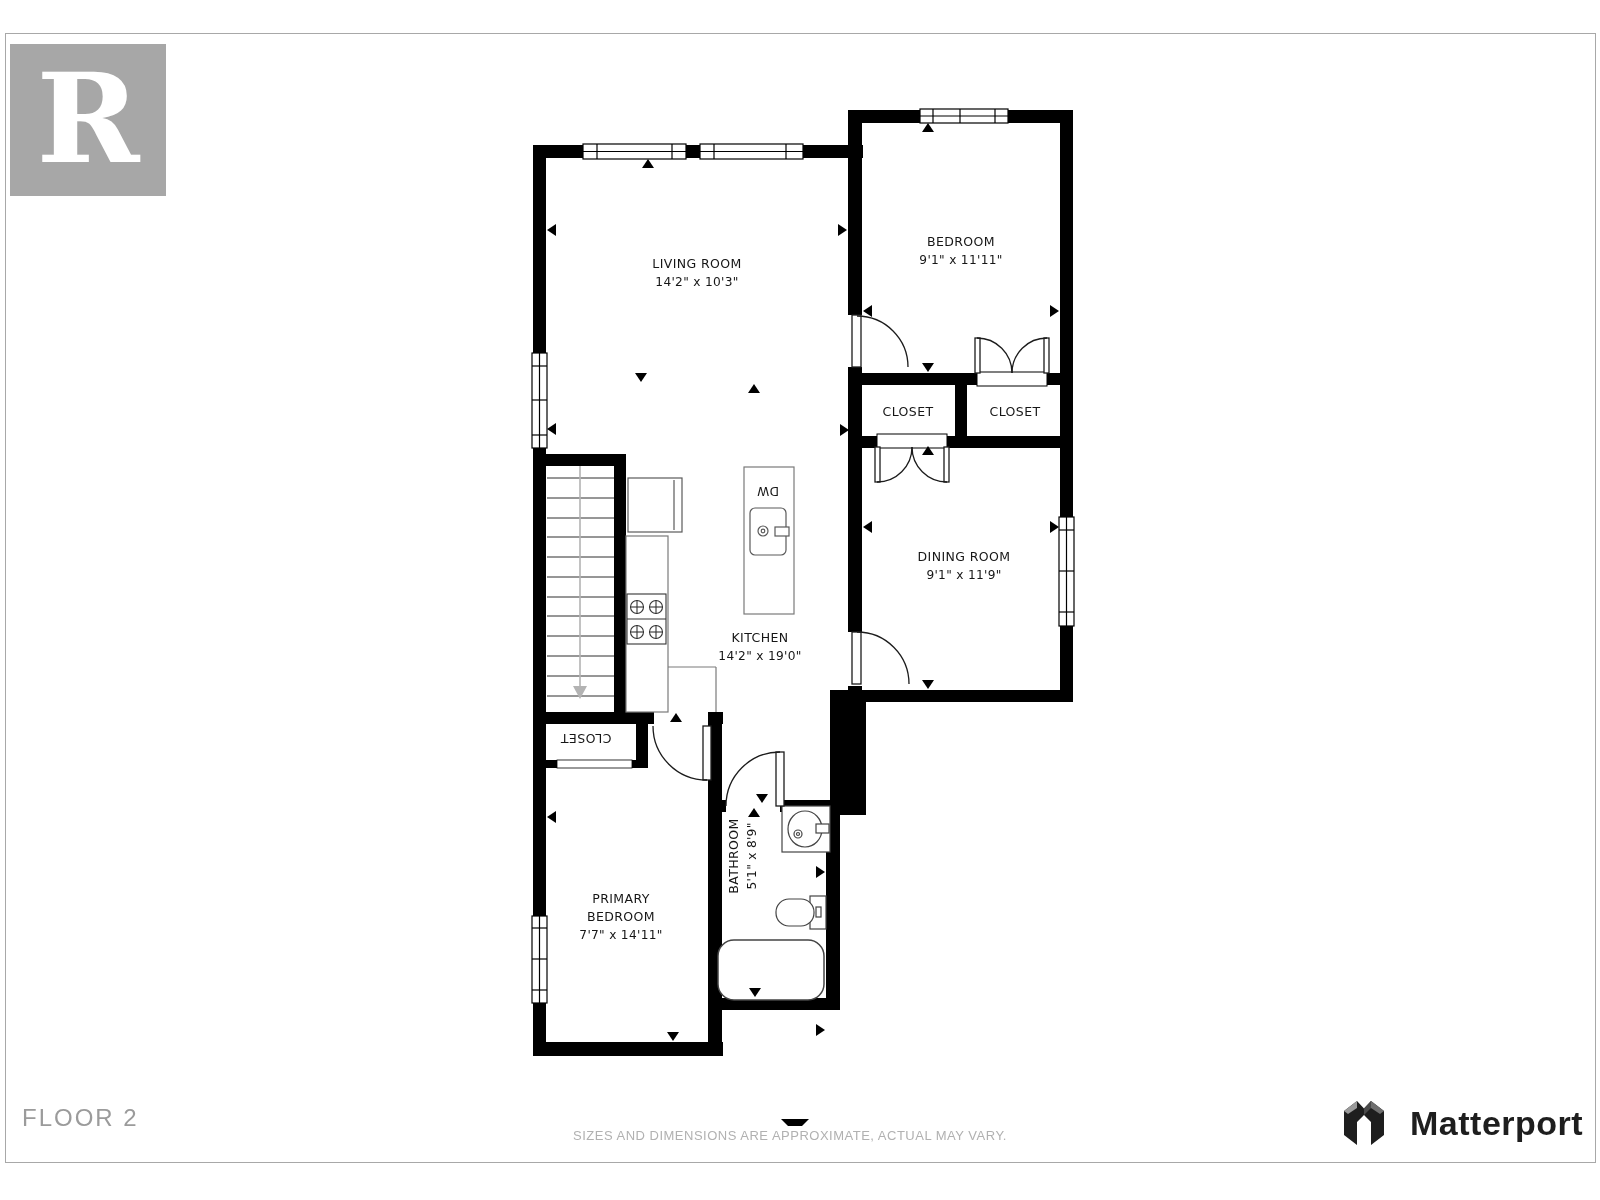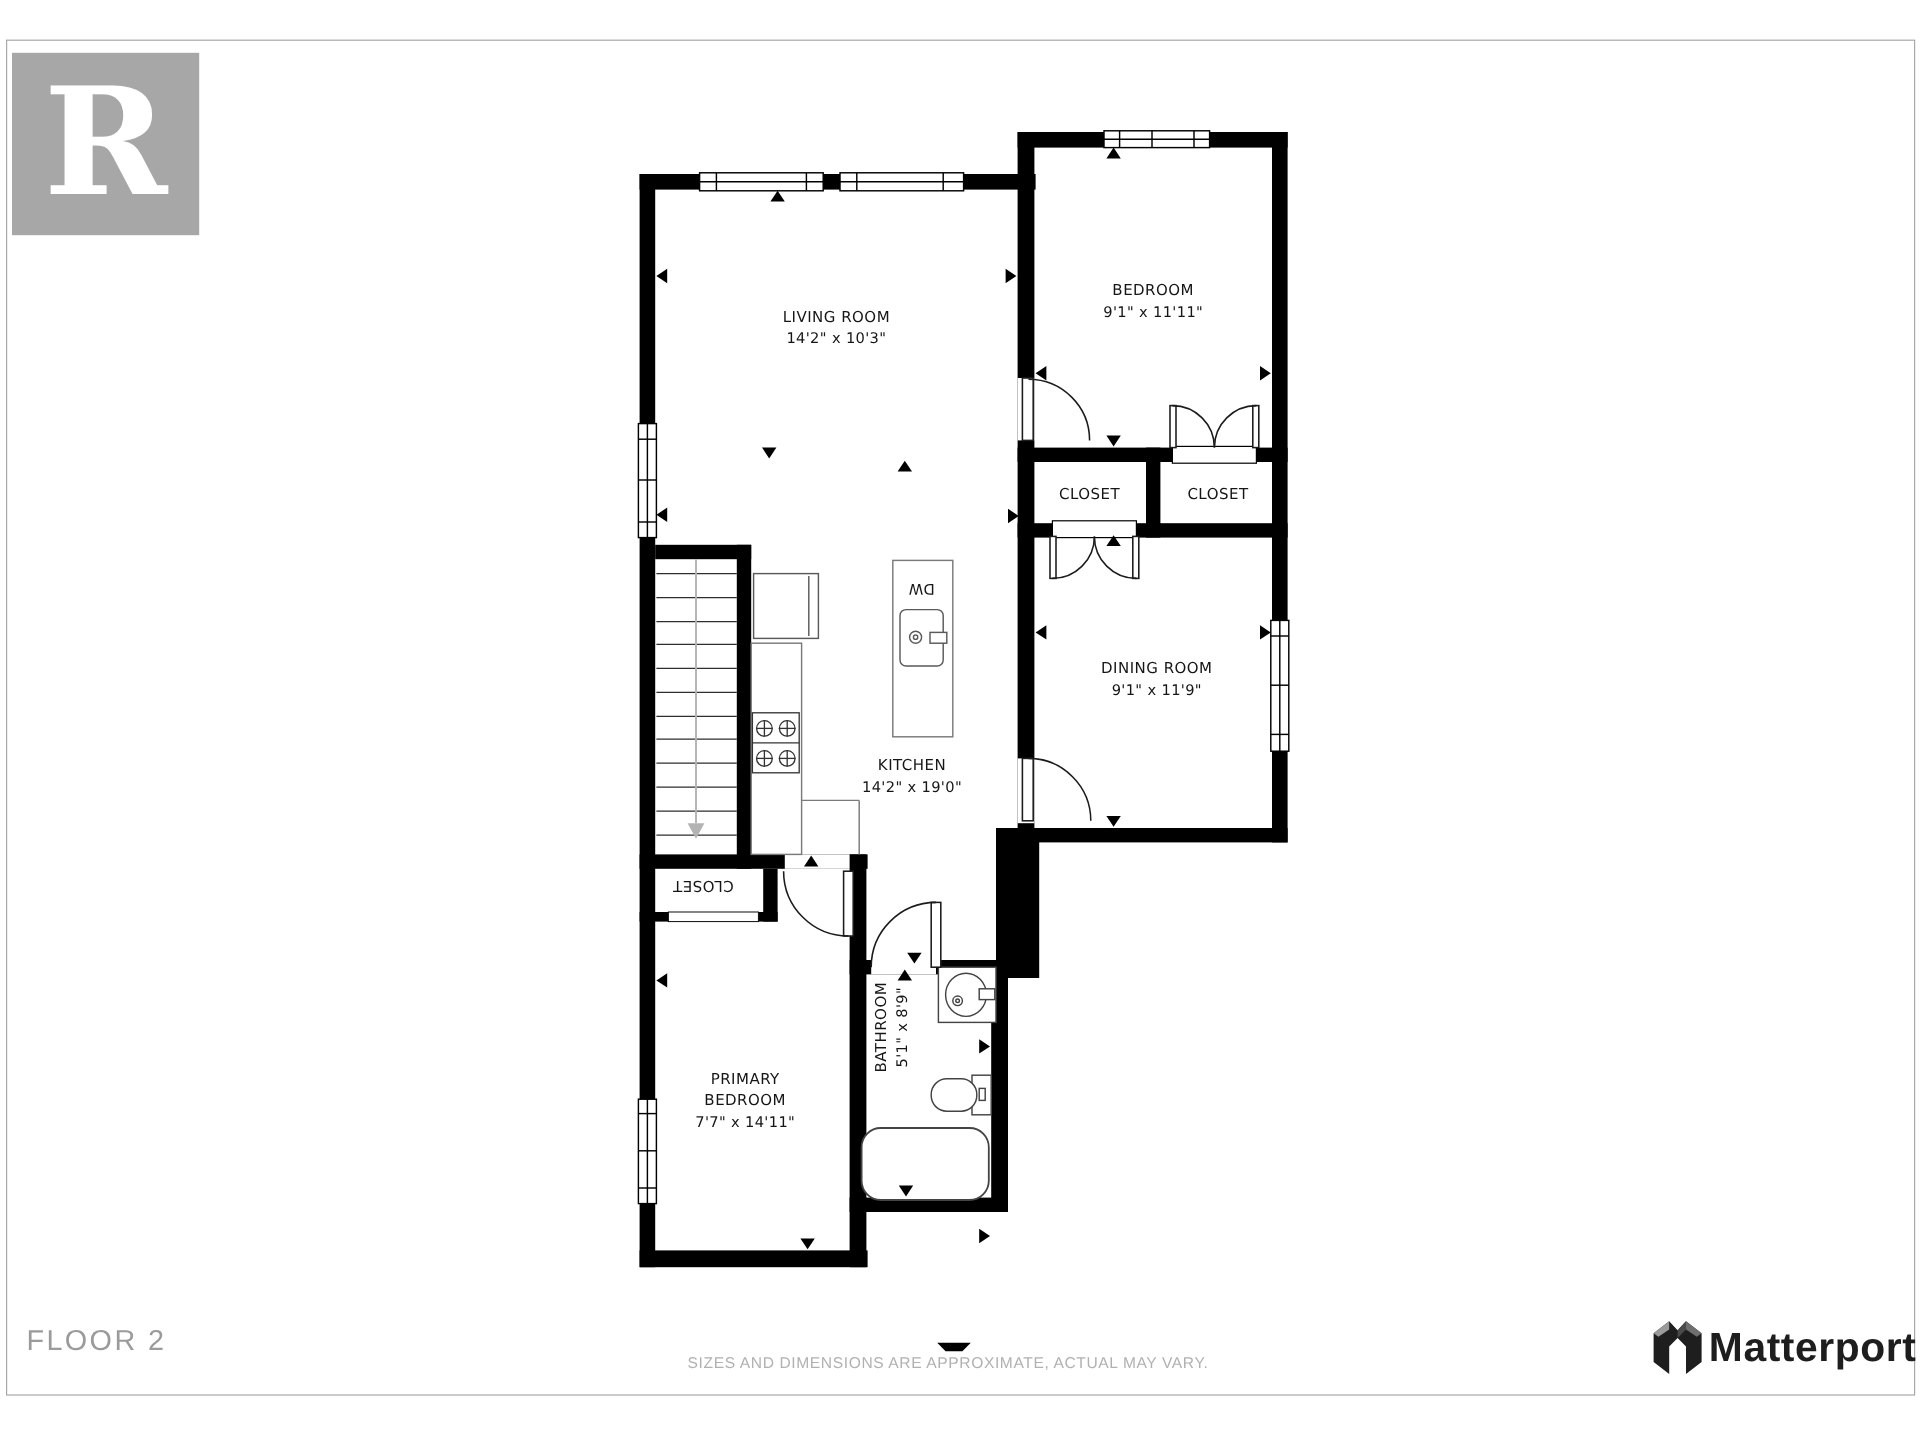--- a/index.html
+++ b/index.html
@@ -13,21 +13,21 @@
   .realtor-word{margin-top:4px;font-size:37px;color:#a2a2a2;letter-spacing:2px;
                 font-family:"Liberation Sans",sans-serif;}
   .realtor-word .reg{font-size:16px;vertical-align:18px;}
   
   svg.plan{position:absolute;left:0;top:0;}
   
   .floor-label{position:absolute;left:22px;top:1104px;font-size:24px;color:#9b9b9b;
                letter-spacing:2px;}
   .disclaimer{position:absolute;left:0;top:1128px;width:1580px;text-align:center;
               font-size:13px;color:#b1b1b1;letter-spacing:.5px;}
-  .matterport{position:absolute;left:1376px;top:1100px;display:flex;align-items:center;gap:4px;}
+  .matterport{position:absolute;left:1342px;top:1100px;display:flex;align-items:center;gap:24px;}
   .mp-word{font-size:34px;font-weight:bold;color:#1e1e1e;letter-spacing:.5px;}
   .plan-label{font-family:"DejaVu Sans",sans-serif;font-size:12.5px;fill:#161616;letter-spacing:.4px;}
   .plan-dims{font-family:"DejaVu Sans",sans-serif;font-size:12.2px;fill:#161616;letter-spacing:.3px;}
 </style>
 </head>
 <body>
 
 <div class="canvas">
 
   <div class="frame"></div>

